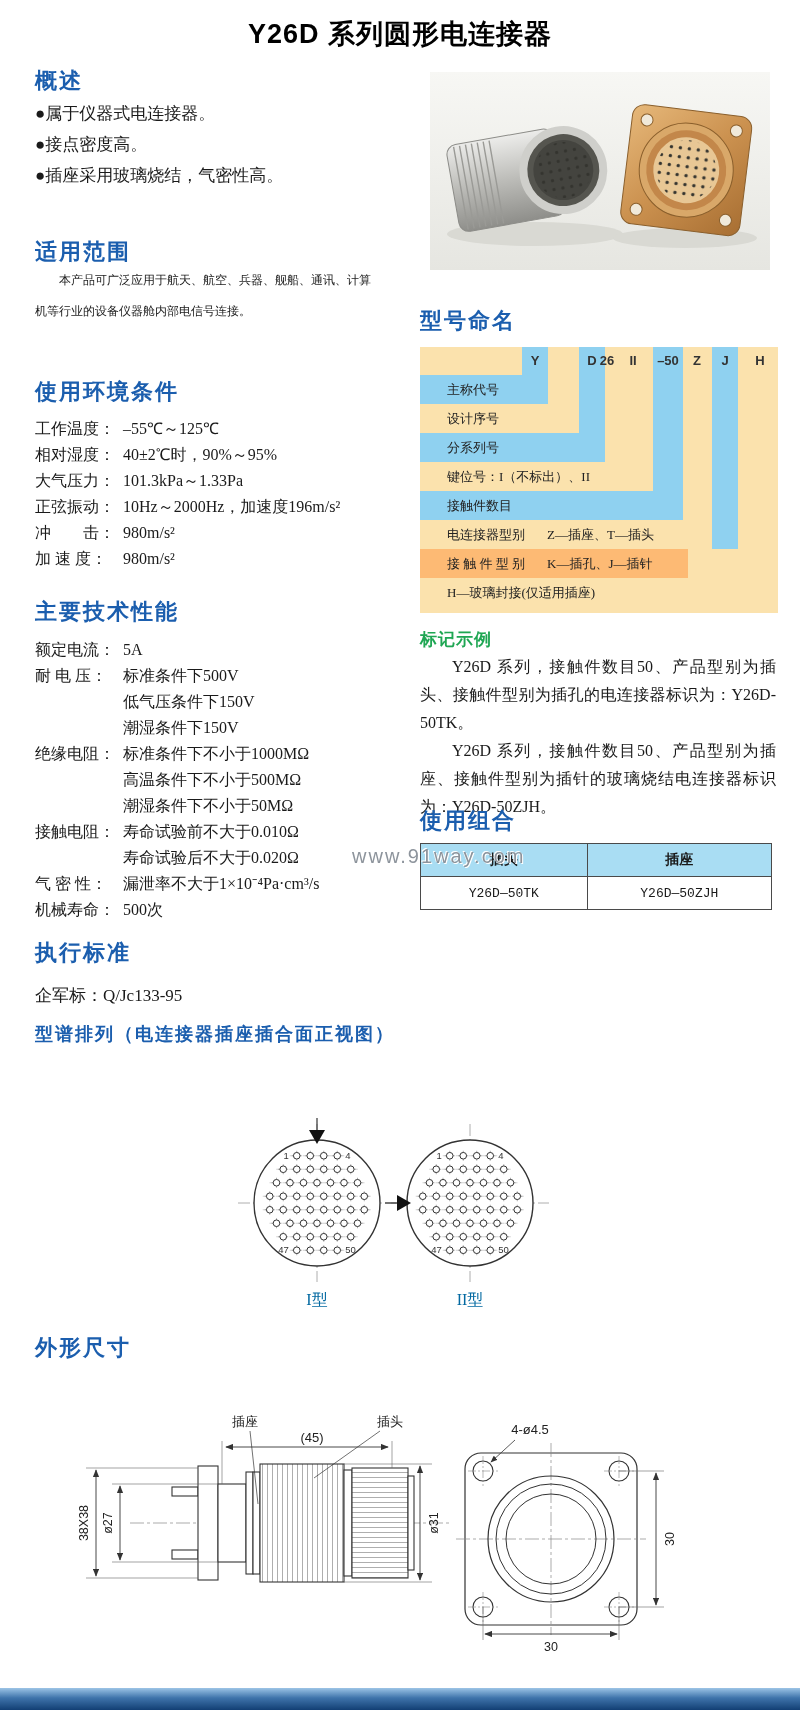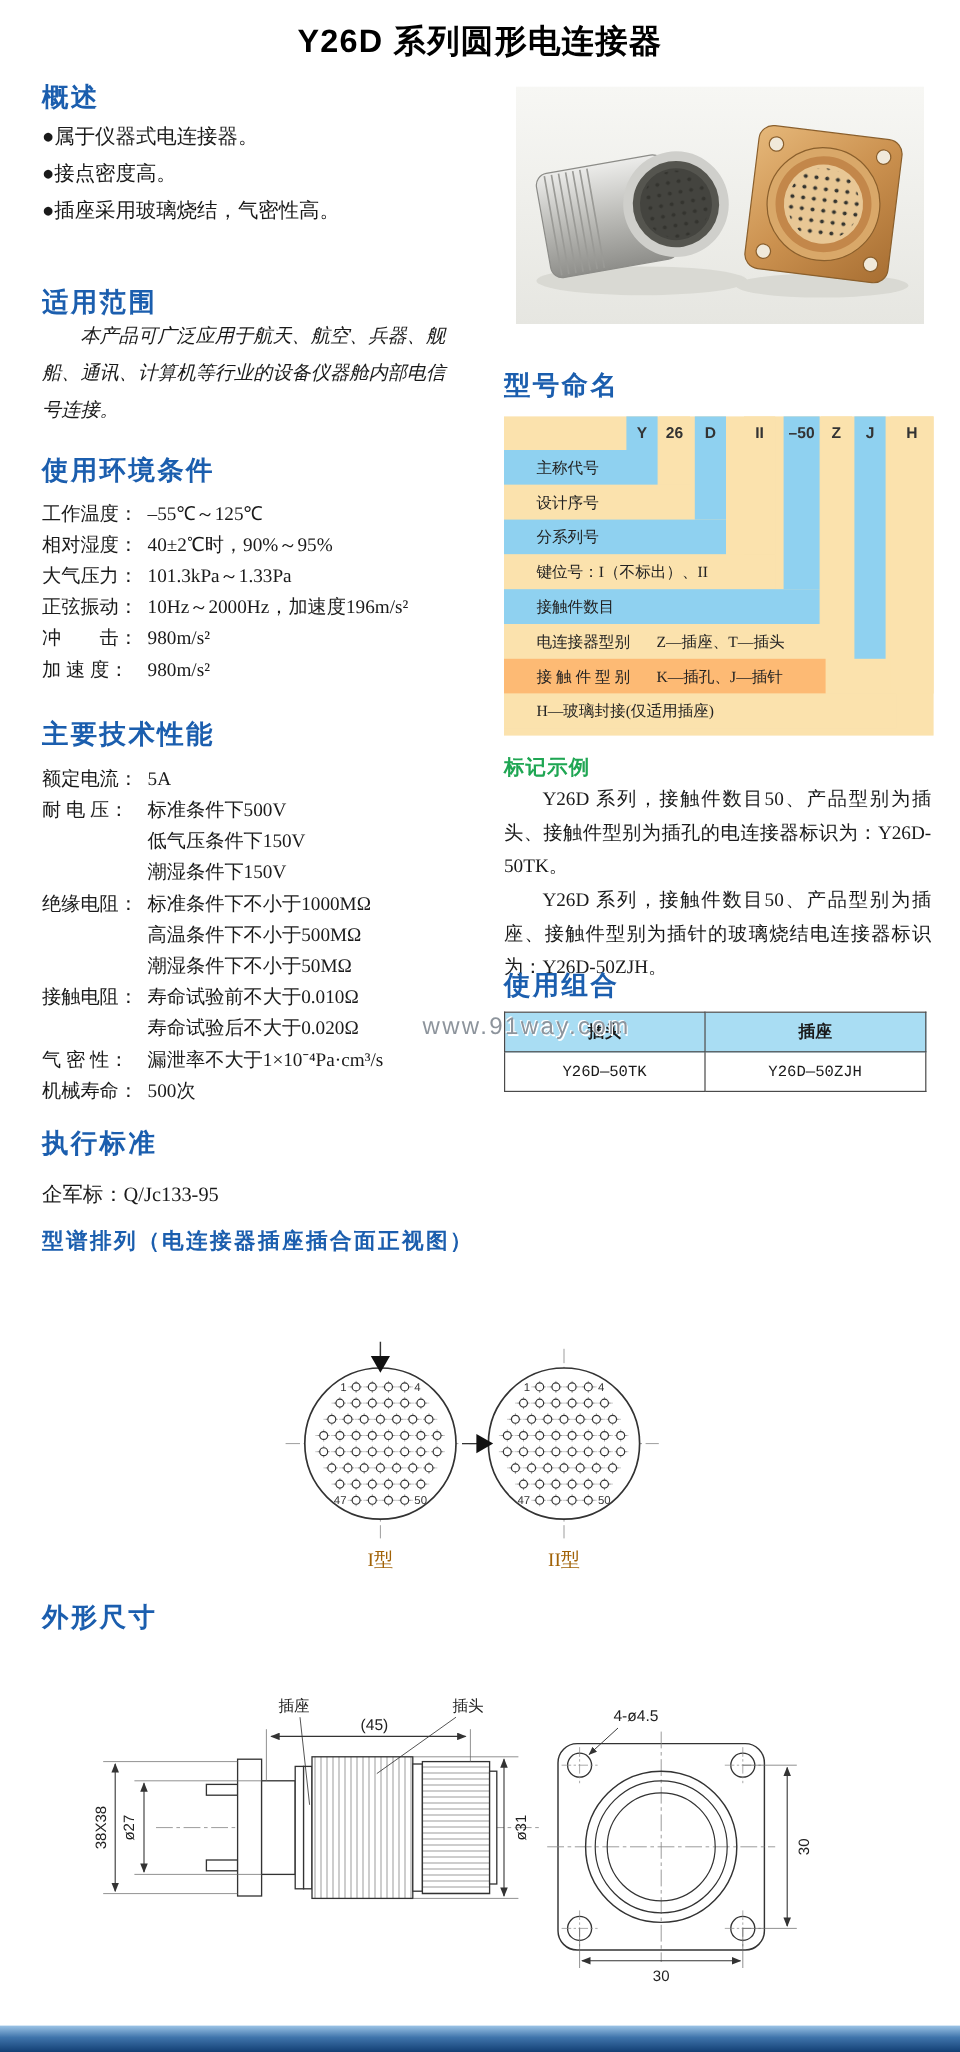--- a/index.html
+++ b/index.html
@@ -7,41 +7,41 @@
         font-family:"Liberation Serif",serif;color:#1a1a1a;}
   .abs{position:absolute;}
   .title{position:absolute;left:0;top:16px;width:100%;text-align:center;font-size:27px;
          font-weight:bold;font-family:"Liberation Sans",sans-serif;letter-spacing:1px;color:#000;}
   .sec-h{position:absolute;color:#1B5EAE;font-weight:bold;font-size:22px;letter-spacing:2px;
          font-family:"Liberation Serif",serif;}
   .green-h{position:absolute;color:#1FA653;font-weight:bold;font-size:17px;letter-spacing:1px;}
   .line{font-size:17px;line-height:31px;white-space:nowrap;}
   .kv{font-size:16px;line-height:26px;white-space:nowrap;}
   .kv-l{display:inline-block;min-width:88px;}
-  .body-para{position:absolute;font-size:16px;line-height:31px;text-align:justify;text-indent:2em;margin:0;font-style:italic;}
+  .body-para{position:absolute;font-size:12px;line-height:31px;text-align:justify;text-indent:2em;margin:0;}
   .std-line{position:absolute;font-size:17px;}
   .mwrap{position:absolute;left:420px;top:653px;width:356px;}
   .mpara{margin:0;font-size:16px;line-height:28px;text-align:justify;text-indent:2em;}
   #naming-diagram{position:absolute;left:420px;top:347px;width:358px;height:266px;background:#FBE2AD;}
   .strip{position:absolute;top:0;}
   .code{position:absolute;top:6px;text-align:center;font-size:13px;font-weight:bold;color:#333;
         font-family:"Liberation Sans",sans-serif;}
   .nrow{position:absolute;left:0;height:29px;line-height:29px;font-size:13px;color:#222;white-space:nowrap;}
   .nrow .nl{padding-left:27px;}
   .nrow .ndt{padding-left:22px;}
   .watermark{position:absolute;left:352px;top:845px;font-family:"Liberation Sans",sans-serif;
              font-size:20px;color:#8d949c;letter-spacing:2px;z-index:5;
              text-shadow:1px 1px 0 #fff,-1px -1px 0 #fff;}
   #combo-table{position:absolute;left:420px;top:843px;width:352px;border-collapse:collapse;
                font-family:"Liberation Mono",monospace;font-size:13px;text-align:center;z-index:1;}
   #combo-table th,#combo-table td{border:1px solid #4a4a4a;height:30px;}
   #combo-table th{background:#A9DDF3;font-family:"Liberation Serif",serif;font-size:14px;font-weight:bold;}
   #combo-table tr.alt td{background:#FBE2AD;}
   .face-svg{position:absolute;}
-  .type-label{position:absolute;width:170px;text-align:center;font-size:16px;color:#a16207;}
+  .type-label{position:absolute;width:170px;text-align:center;font-size:16px;color:#0369a1;}
   .footer{position:absolute;left:0;top:1688px;width:800px;height:22px;
           background:linear-gradient(180deg,#9cc4e6 0%,#3f74ab 45%,#123f74 100%);}
 </style>
 </head>
 <body>
 
 <div class="page">
 
   <div class="title">Y26D 系列圆形电连接器</div>
 
@@ -139,21 +139,21 @@
       <div class="strip" style="left: 322px; width: 36px; height: 231px; background: rgb(251, 226, 173);"></div>
       <div class="nrow" style="top: 28px; width: 128px; background: rgb(143, 209, 240);"><span class="nl">主称代号</span></div>
       <div class="nrow" style="top: 57px; width: 155px; background: rgb(251, 226, 173);"><span class="nl">设计序号</span></div>
       <div class="nrow" style="top: 86px; width: 185px; background: rgb(143, 209, 240);"><span class="nl">分系列号</span></div>
       <div class="nrow" style="top: 115px; width: 226px; background: rgb(251, 226, 173);"><span class="nl">键位号：I（不标出）、II</span></div>
       <div class="nrow" style="top: 144px; width: 263px; background: rgb(143, 209, 240);"><span class="nl">接触件数目</span></div>
       <div class="nrow" style="top: 173px; width: 290px; background: rgb(251, 226, 173);"><span class="nl">电连接器型别</span><span class="ndt">Z—插座、T—插头</span></div>
       <div class="nrow" style="top: 202px; width: 268px; background: #fdba74;"><span class="nl">接 触 件 型 别</span><span class="ndt">K—插孔、J—插针</span></div>
       <div class="nrow" style="top: 231px; width: 327px; background: rgb(251, 226, 173);"><span class="nl">H—玻璃封接(仅适用插座)</span></div>
       <div class="code" style="left: 102px; width: 26px;">Y</div>
-      <div class="code" style="left: 129px; width: 26px;">26</div>
+      <div class="code" style="left: 129px; width: 26px; padding-left: 45px;">26</div>
       <div class="code" style="left: 159px; width: 26px;">D</div>
       <div class="code" style="left: 200px; width: 26px;">II</div>
       <div class="code" style="left: 233px; width: 30px;">–50</div>
       <div class="code" style="left: 264px; width: 26px;">Z</div>
       <div class="code" style="left: 292px; width: 26px;">J</div>
       <div class="code" style="left: 322px; width: 36px;">H</div>
     </div>
 
   <div class="green-h" style="left:420px;top:628px;">标记示例</div>
   <div class="mwrap" id="marking-paras">

